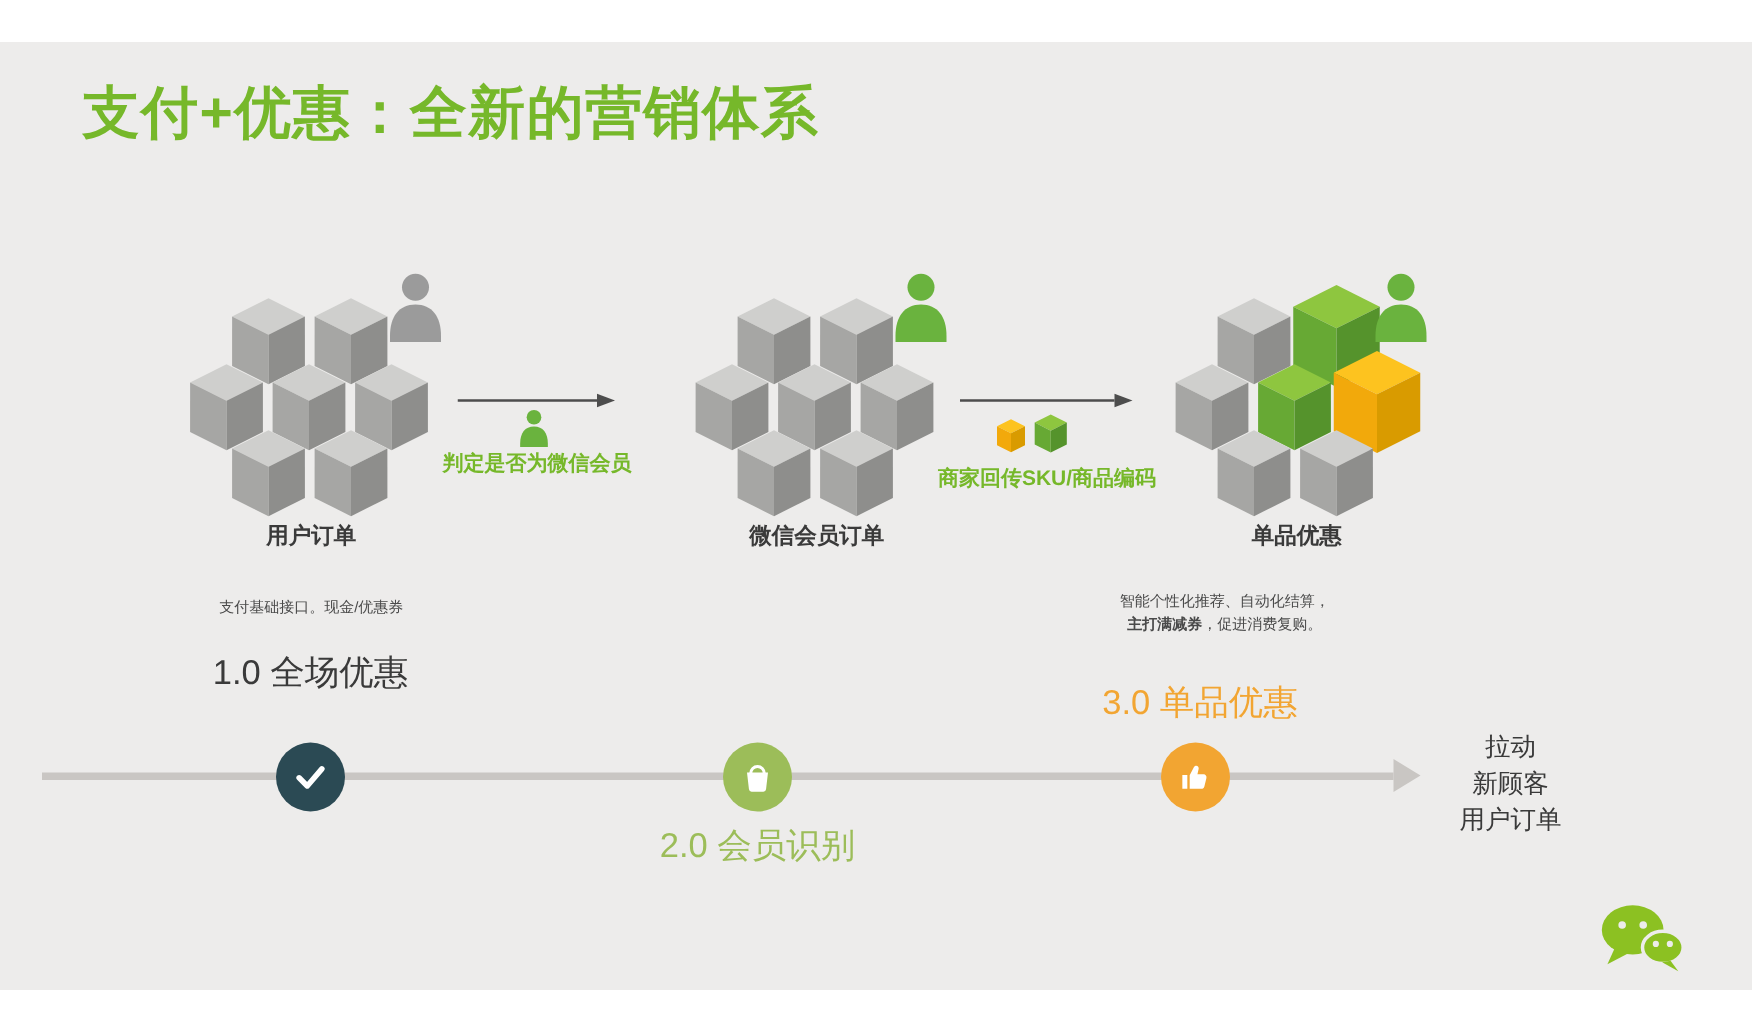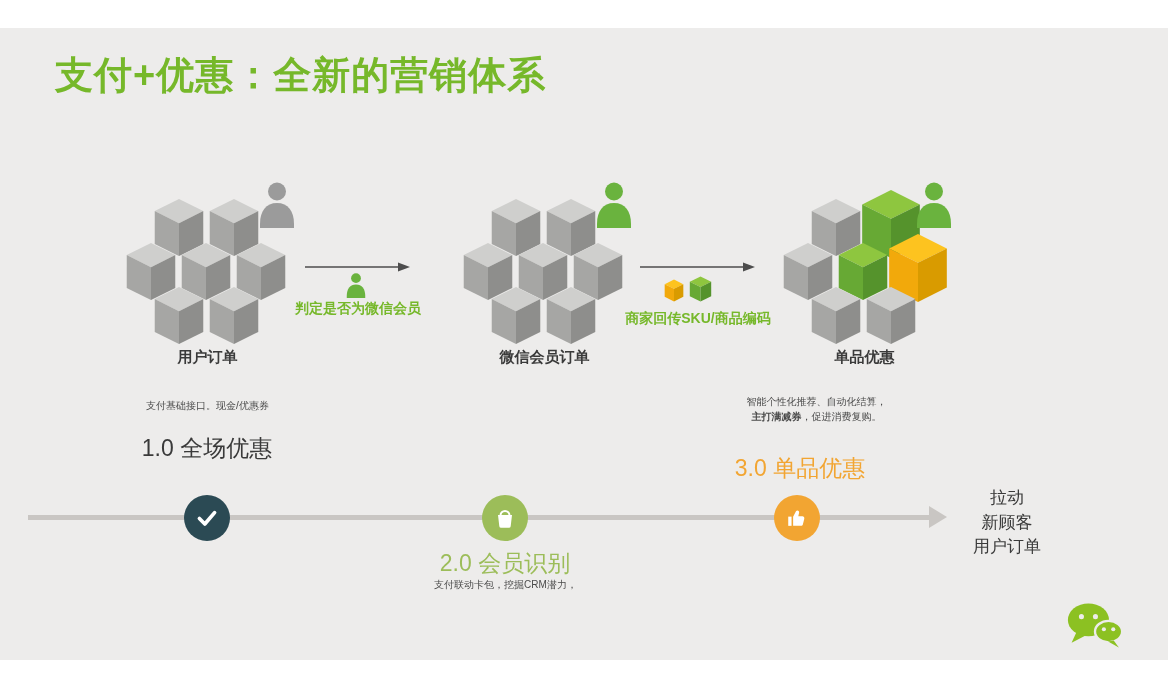--- a/index.html
+++ b/index.html
@@ -221,21 +221,20 @@
   <div class="note" style="left:100px;top:399px;width:215px">
     <div>支付基础接口。现金/优惠券</div>
   </div>
 
   <div class="note" style="left:704px;top:395px;width:225px">
     <div>智能个性化推荐、自动化结算，</div>
     <div><span class="bold">主打满减券</span><span>，促进消费复购。</span></div>
   </div>
 
   <div class="note" style="left:393px;top:578px;width:225px">
-    <div>支付联动卡包，挖掘CRM潜力，</div>
   </div>
 
   <div class="tl-line"></div>
   <div class="tl-arrow"></div>
 
   <div class="milestone-label" style="left:107px;top:433px;width:200px">1.0 全场优惠</div>
   <div class="circle c-dark" style="left:184px;top:495px">
     <svg width="26" height="26" viewBox="0 0 24 24">
         <path d="M5 12.5 L10 17.5 L19 7" stroke="#fff" stroke-width="3.4" fill="none" stroke-linecap="round" stroke-linejoin="round"></path>
       </svg>

